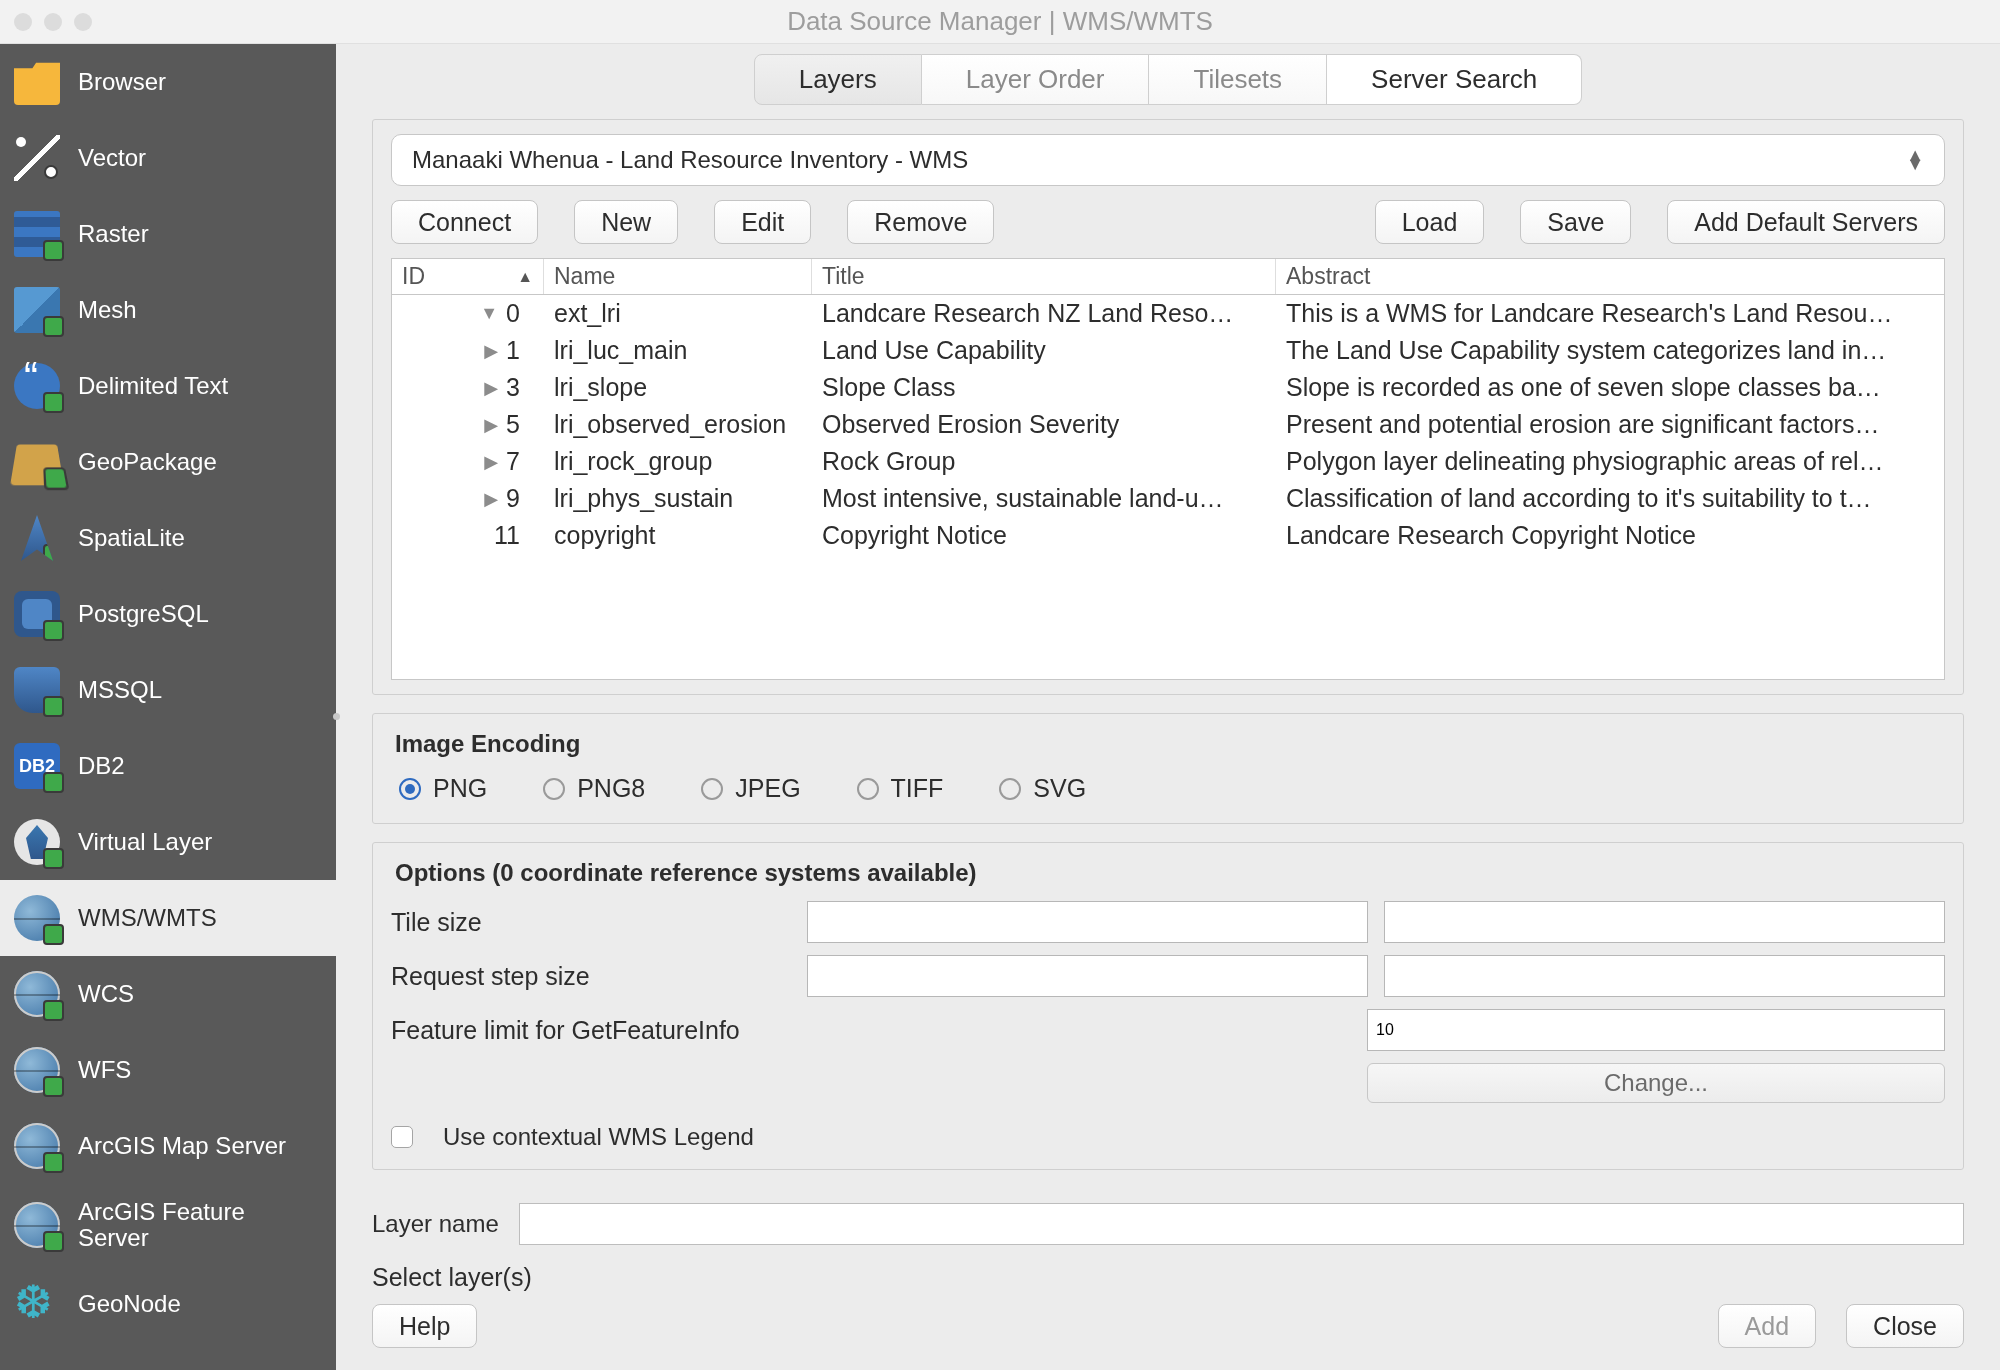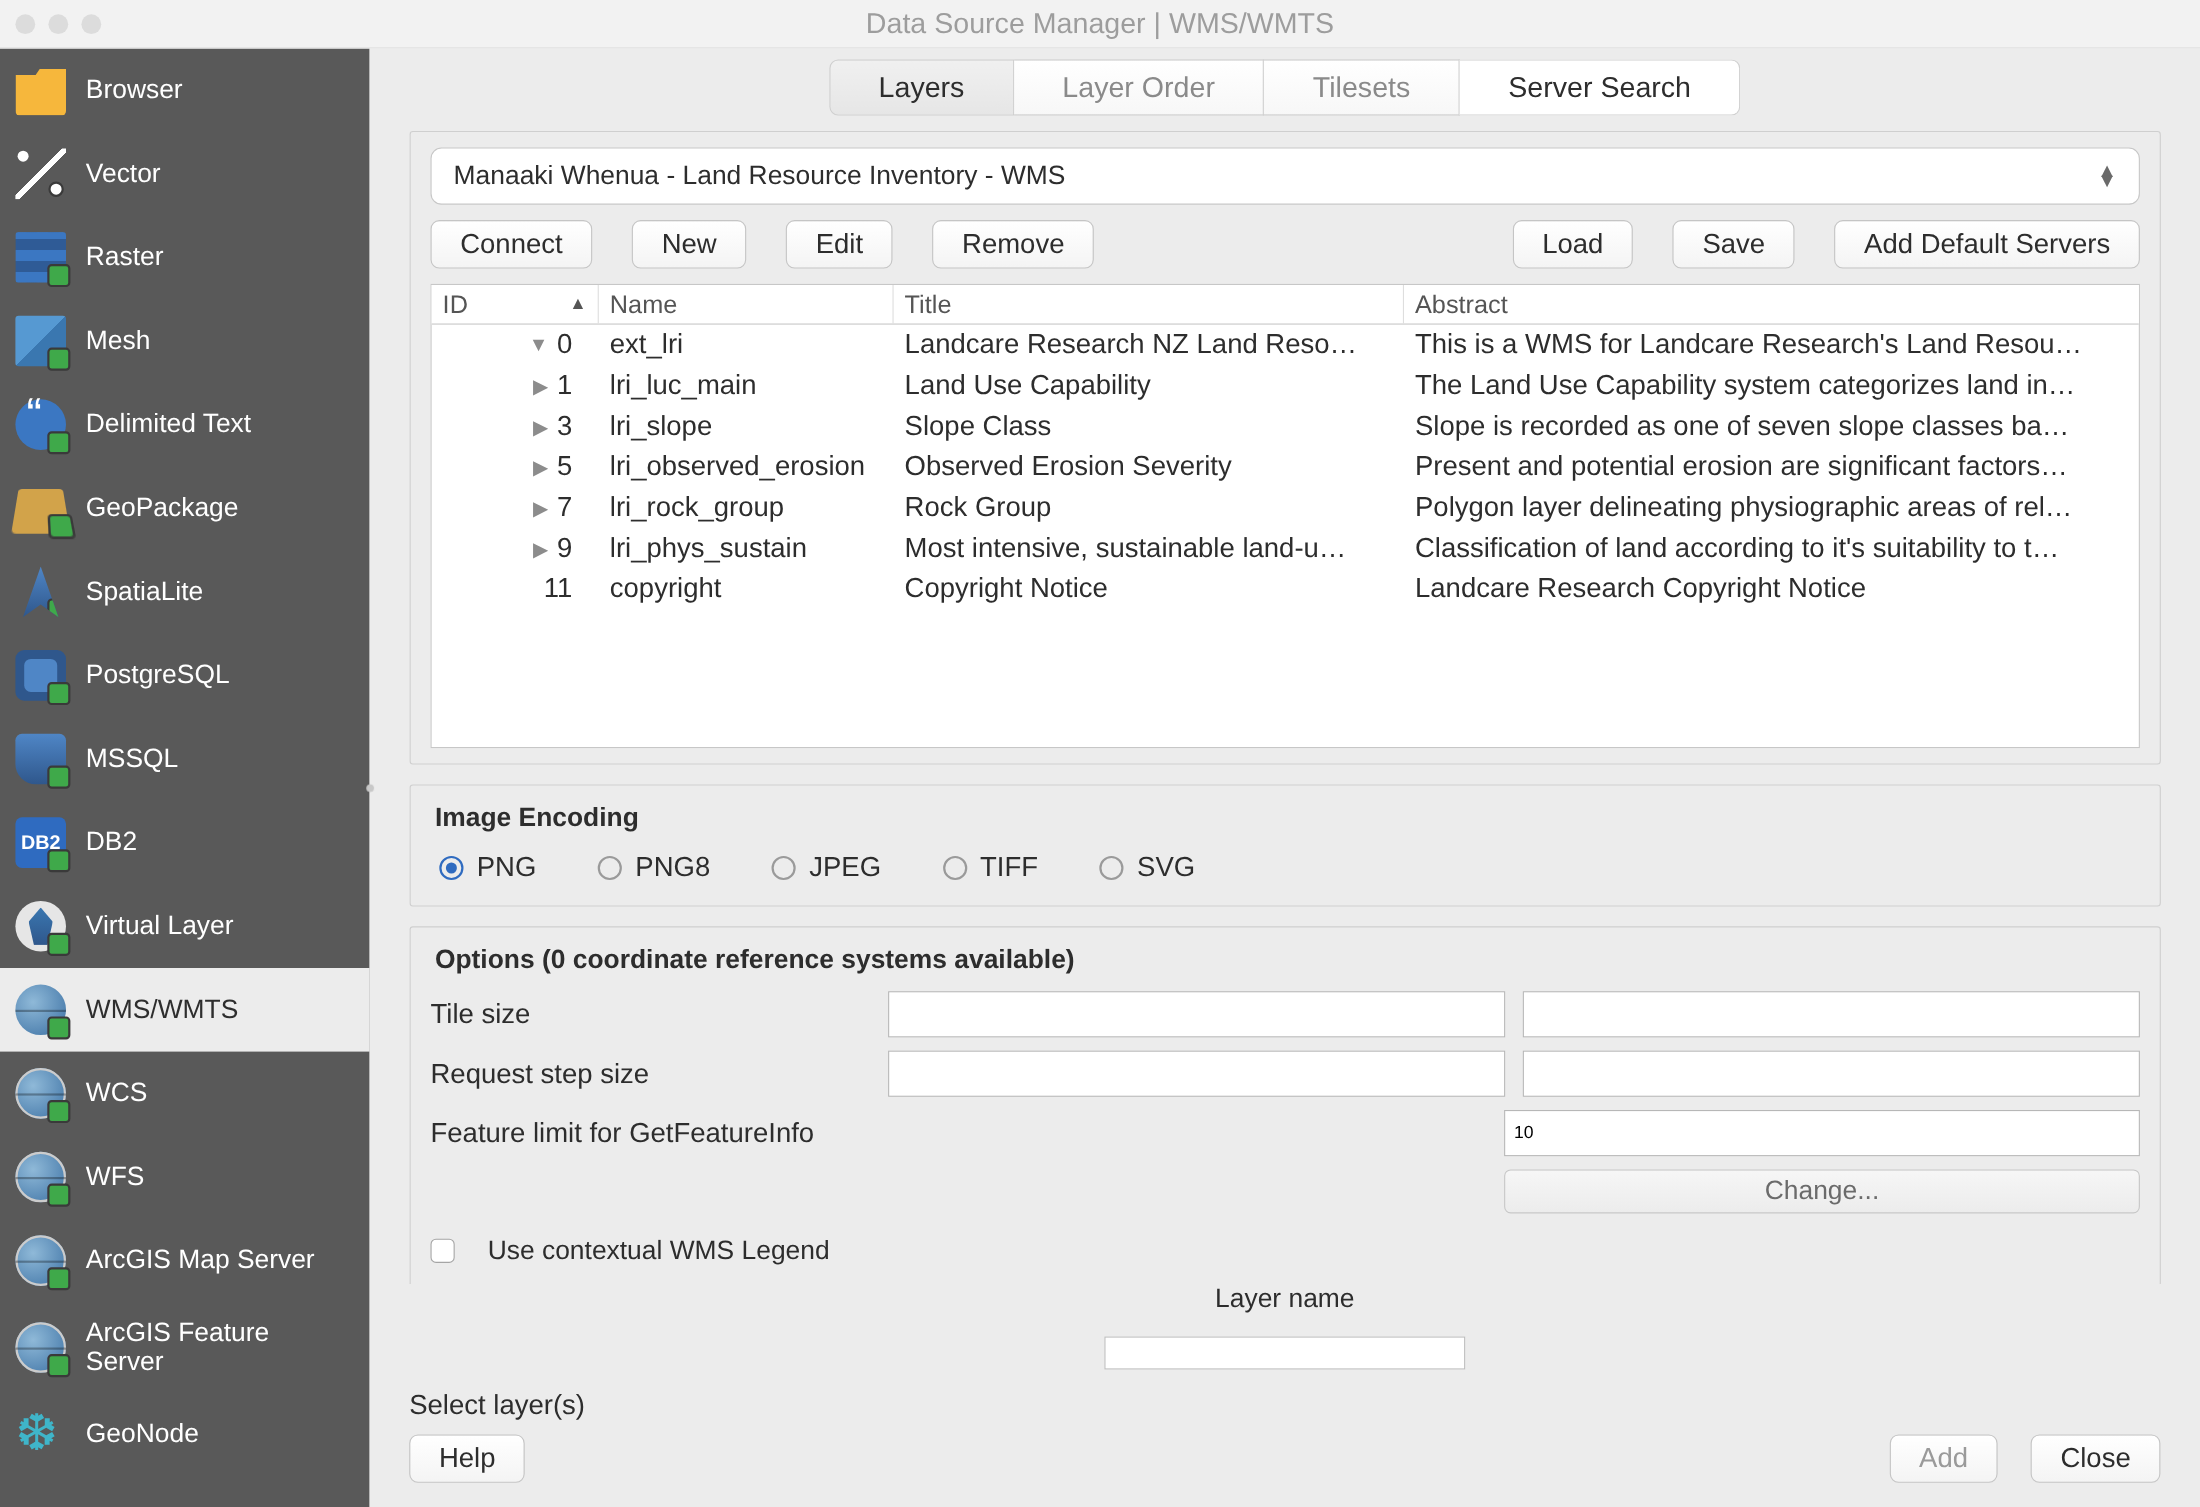--- a/index.html
+++ b/index.html
@@ -95,21 +95,21 @@
   .radio .dot.checked::after{content:"";position:absolute;inset:4px;border-radius:50%;background:#2f6bc0;}
   
   .optgrid .row{display:flex;align-items:center;gap:16px;margin-bottom:12px;}
   .optgrid .lbl{flex:0 0 400px;font-size:25px;}
   .txt{height:42px;border:1px solid #b7b7b7;background:#fff;font-size:16px;padding:0 8px;}
   .txtA{flex:1;} .txtB{flex:1;}
   .change-btn{height:40px;flex:1;min-width:540px;background:linear-gradient(#f6f6f6,#ececec);border:1px solid #c7c7c7;border-radius:6px;color:#6b6b6b;font-size:24px;}
   .checkbox{width:22px;height:22px;border:1px solid #a5a5a5;border-radius:5px;background:#fff;display:inline-block;margin-right:14px;vertical-align:middle;}
   
   .bottom{padding:0 36px 22px 36px;}
-  .bottom .layernamerow{display:flex;align-items:center;gap:20px;margin-bottom:18px;flex-direction:column;}
+  .bottom .layernamerow{display:flex;align-items:center;gap:20px;margin-bottom:18px;}
   .bottom .layernamerow input{flex:1;height:42px;border:1px solid #bdbdbd;background:#fff;font-size:24px;padding:0 8px;}
   .bottom .selectlbl{font-size:25px;margin-bottom:12px;display:block;}
   .footer-btns{display:flex;align-items:center;gap:30px;}
   .footer-btns .spacer{flex:1;}
 </style>
 </head>
 <body>
 
 <div class="titlebar">
   <div class="traffic-lights">

